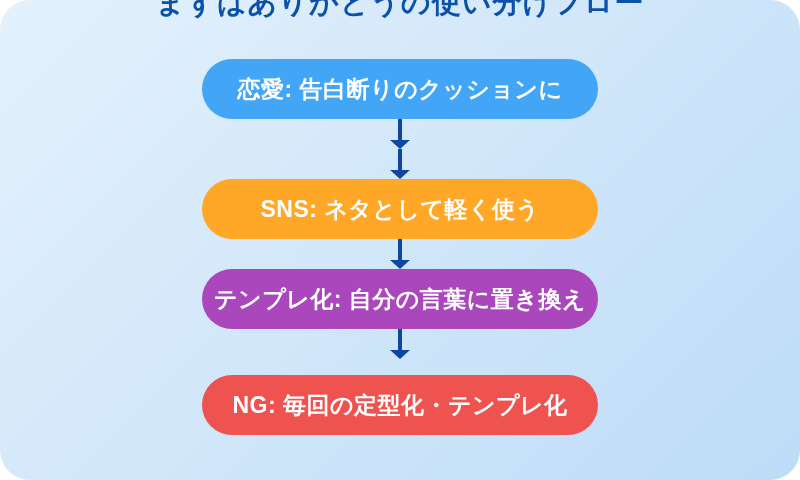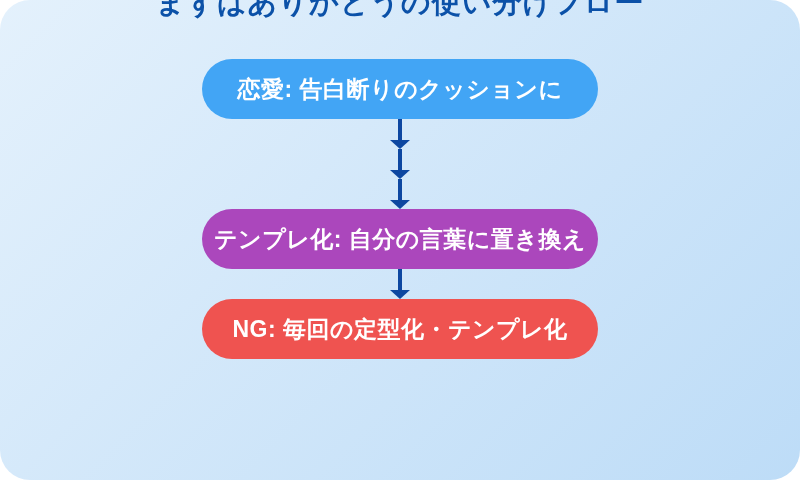--- a/index.html
+++ b/index.html
@@ -93,33 +93,36 @@
       <div class="arrow-shaft"></div>
       <div class="arrow-head"></div>
     </div>
 
 
     <div class="arrow">
       <div class="arrow-shaft"></div>
       <div class="arrow-head"></div>
     </div>
 
+    <div class="node" style="background: rgb(255, 167, 38);">
+      <span class="node-label">SNS: ネタとして軽く使う</span>
+    </div>
 
     <div class="arrow">
       <div class="arrow-shaft"></div>
       <div class="arrow-head"></div>
     </div>
 
     <div class="node" style="background: rgb(171, 71, 188);">
       <span class="node-label">テンプレ化: 自分の言葉に置き換え</span>
     </div>
 
     <div class="arrow">
       <div class="arrow-shaft"></div>
       <div class="arrow-head"></div>
     </div>
 
-    <div class="node" style="background: rgb(239, 83, 80);">
+    <div class="node" style="background: rgb(239, 83, 80); margin-top: 16px;">
       <span class="node-label">NG: 毎回の定型化・テンプレ化</span>
     </div>
 
   </div>
 </div>
 
 </body></html>

